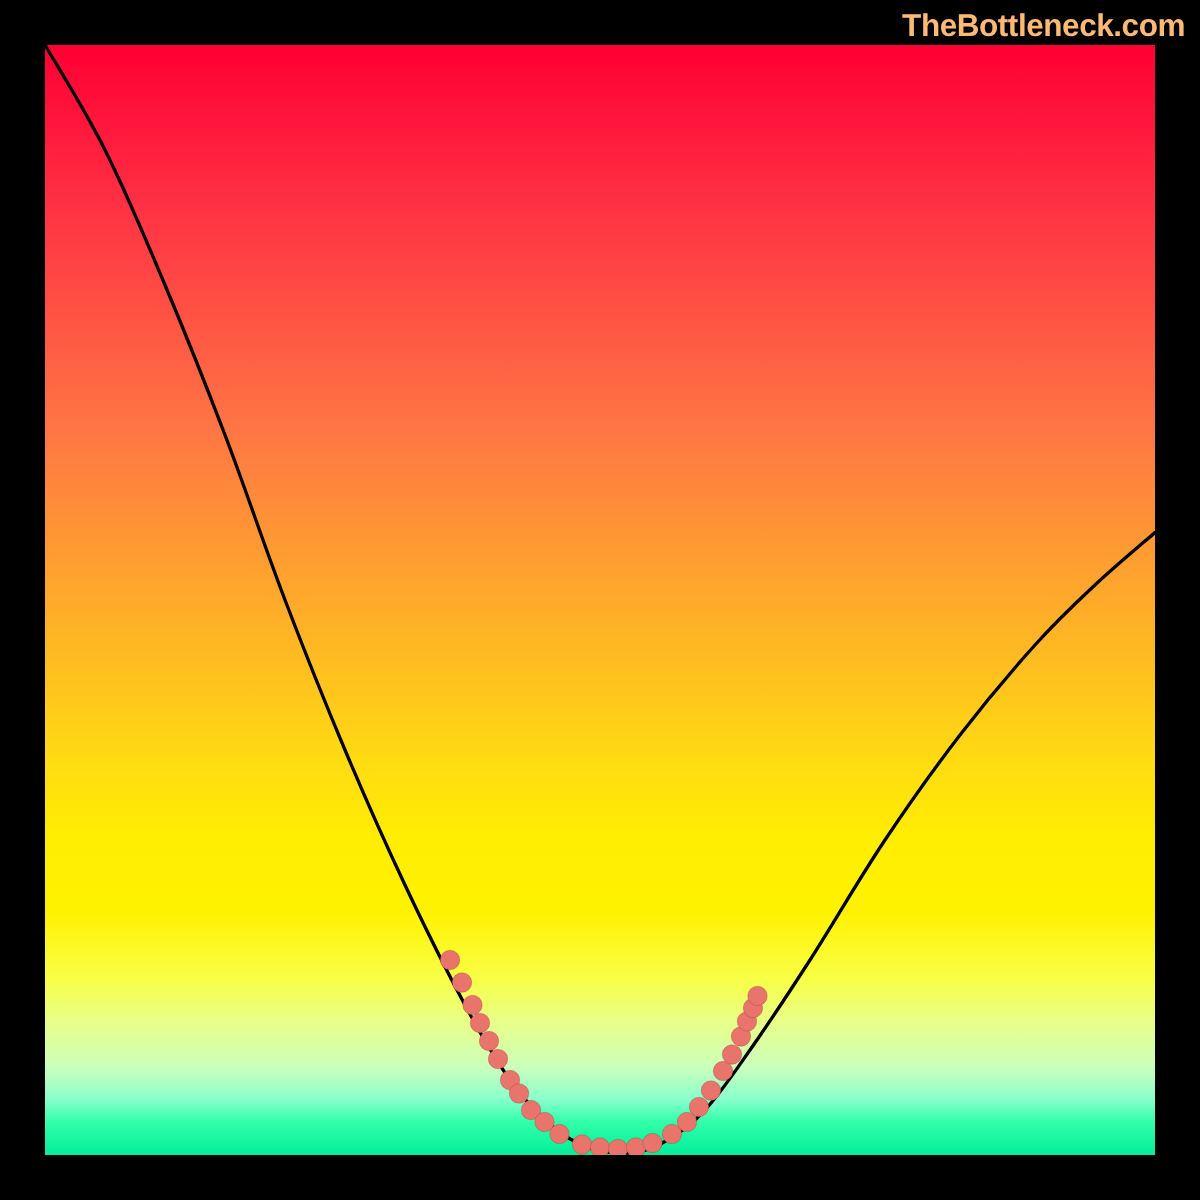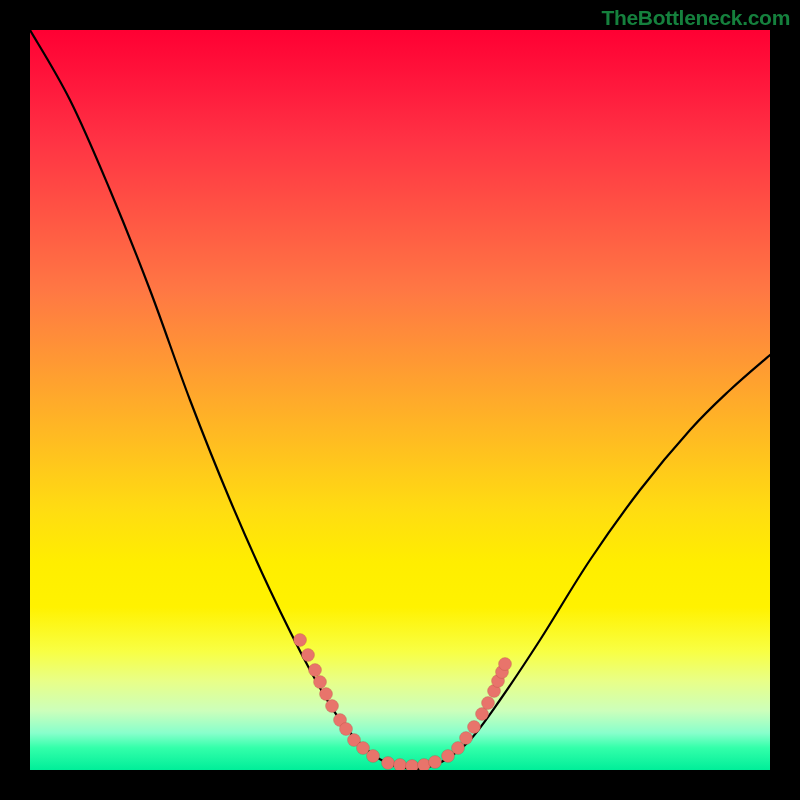--- a/index.html
+++ b/index.html
@@ -38,21 +38,21 @@
     );
   }
   
   .watermark {
     position: absolute;
     top: 6px;
     right: 10px;
     font-family: Arial, Helvetica, sans-serif;
     font-size: 21px;
     font-weight: bold;
-    color: #15803d;
+    color: #fdba74;
     z-index: 10;
     letter-spacing: -0.3px;
   }
   
   svg.curve {
     position: absolute;
     left: 0;
     top: 0;
     width: 740px;
     height: 740px;

